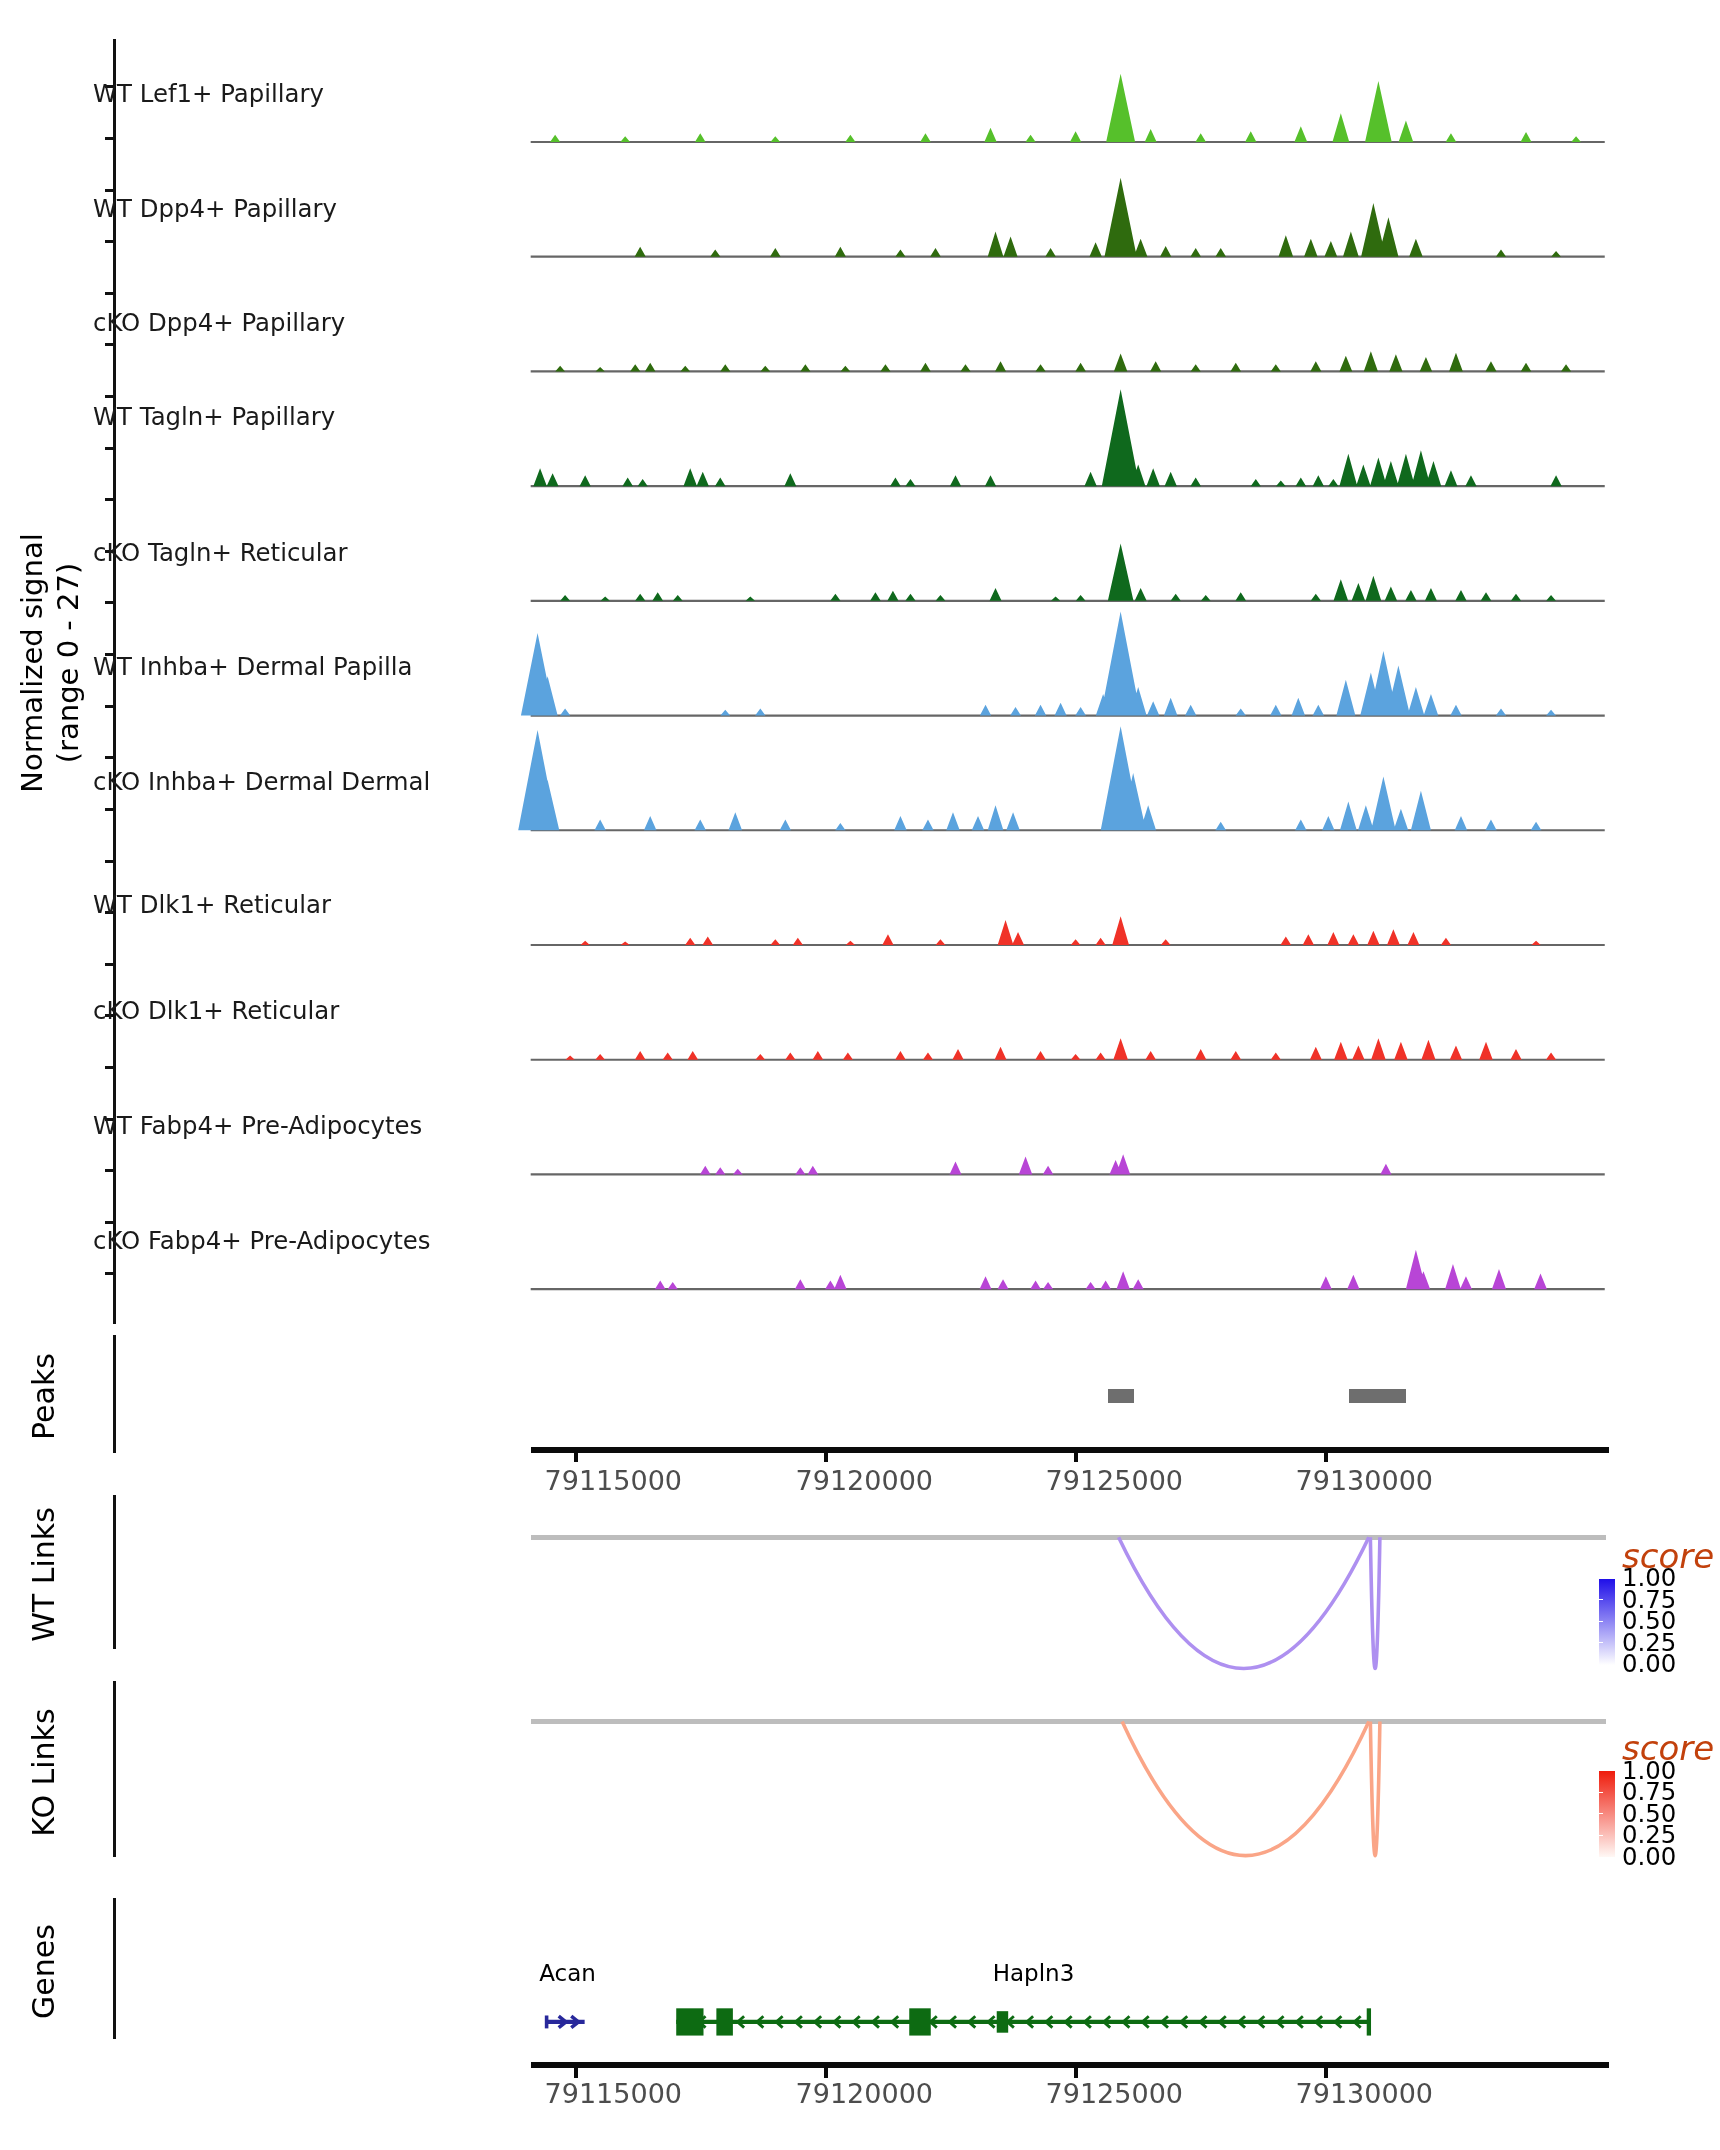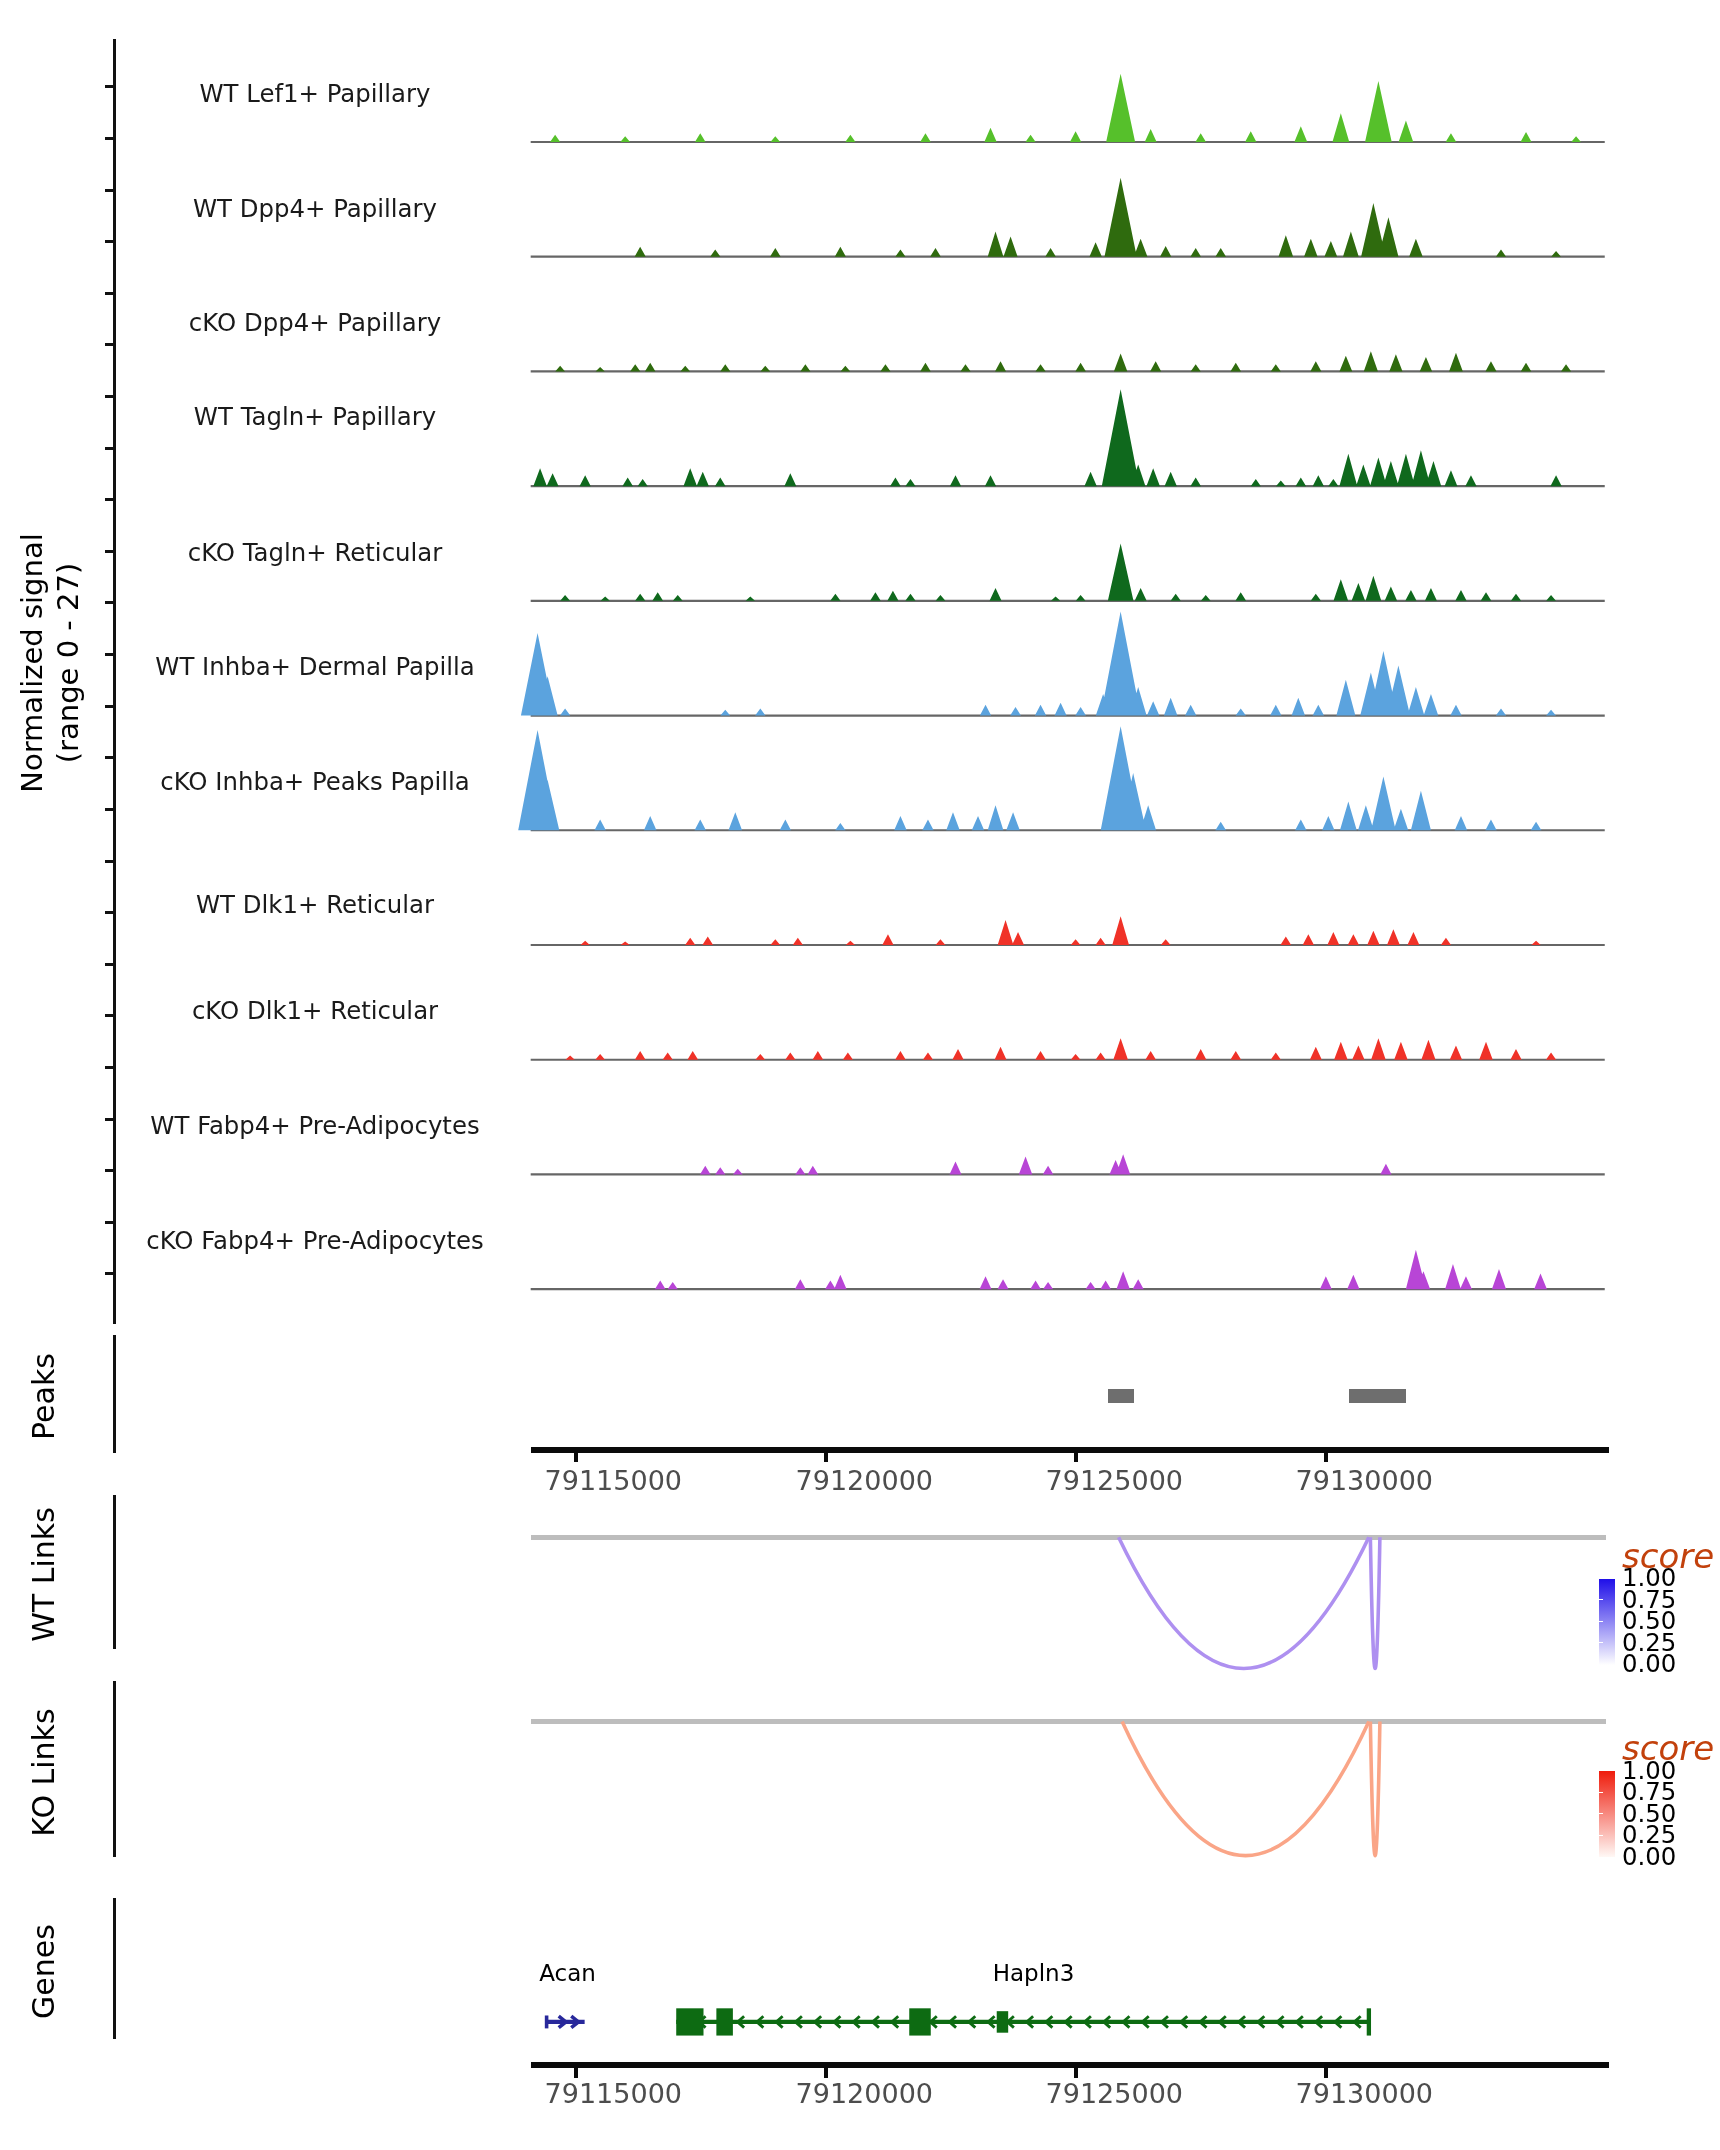--- a/index.html
+++ b/index.html
@@ -1,19 +1,19 @@
 <!DOCTYPE html>
 <html style="font-size:11.5px"><head>
 <meta charset="utf-8">
 <style>
   html,body{margin:0;padding:0;background:#ffffff;}
   body{width:1721px;height:2151px;position:relative;overflow:hidden;
        font-family:"DejaVu Sans","Liberation Sans",sans-serif;color:#000;}
   .abs{position:absolute;}
-  .track-label{font-size:24.4px;color:#1a1a1a;text-align:center;width:444px;left:93px;}
+  .track-label{font-size:24.4px;color:#1a1a1a;width:444px;left:93px;}
   .vlabel{transform:rotate(-90deg);transform-origin:center center;white-space:nowrap;
           font-size:30px;color:#000;text-align:center;}
   .ylab{font-size:29px;line-height:36px;text-align:center;}
   .bracket{width:2.9px;background:#111;left:113px;}
   .grayline{height:5px;background:#bdbdbd;left:531px;width:1075px;}
   .axisline{height:5.7px;background:#0a0a0a;left:531px;width:1078px;}
   .tick{width:3.6px;background:#0a0a0a;}
   .ticklabel{font-size:27px;color:#4d4d4d;width:215px;text-align:right;}
   .peak-rect{background:#6e6e6e;}
   .legend-title{font-size:34px;color:#c2410c;font-style:italic;}
@@ -71,21 +71,21 @@
   <div class="abs vlabel" style="left:-100px;top:1755px;width:287px;">KO Links</div>
   <div class="abs vlabel" style="left:-100px;top:1954px;width:287px;">Genes</div>
 
   <div id="tracks-text">
       <div class="abs track-label" style="top: 79px;">WT Lef1+ Papillary</div>
       <div class="abs track-label" style="top: 194px;">WT Dpp4+ Papillary</div>
       <div class="abs track-label" style="top: 308px;">cKO Dpp4+ Papillary</div>
       <div class="abs track-label" style="top: 402px;">WT Tagln+ Papillary</div>
       <div class="abs track-label" style="top: 538px;">cKO Tagln+ Reticular</div>
       <div class="abs track-label" style="top: 652px;">WT Inhba+ Dermal Papilla</div>
-      <div class="abs track-label" style="top: 767px;">cKO Inhba+ Peaks Papilla</div>
+      <div class="abs track-label" style="top: 767px;">cKO Inhba+ Dermal Dermal</div>
       <div class="abs track-label" style="top: 890px;">WT Dlk1+ Reticular</div>
       <div class="abs track-label" style="top: 996px;">cKO Dlk1+ Reticular</div>
       <div class="abs track-label" style="top: 1111px;">WT Fabp4+ Pre-Adipocytes</div>
       <div class="abs track-label" style="top: 1226px;">cKO Fabp4+ Pre-Adipocytes</div>
     </div>
 
   <div id="peaks-rects">
       <div class="abs peak-rect" style="left: 1108px; top: 1389px; width: 25.5px; height: 14.3px;"></div>
       <div class="abs peak-rect" style="left: 1349px; top: 1389px; width: 57px; height: 14.3px;"></div>
     </div>

